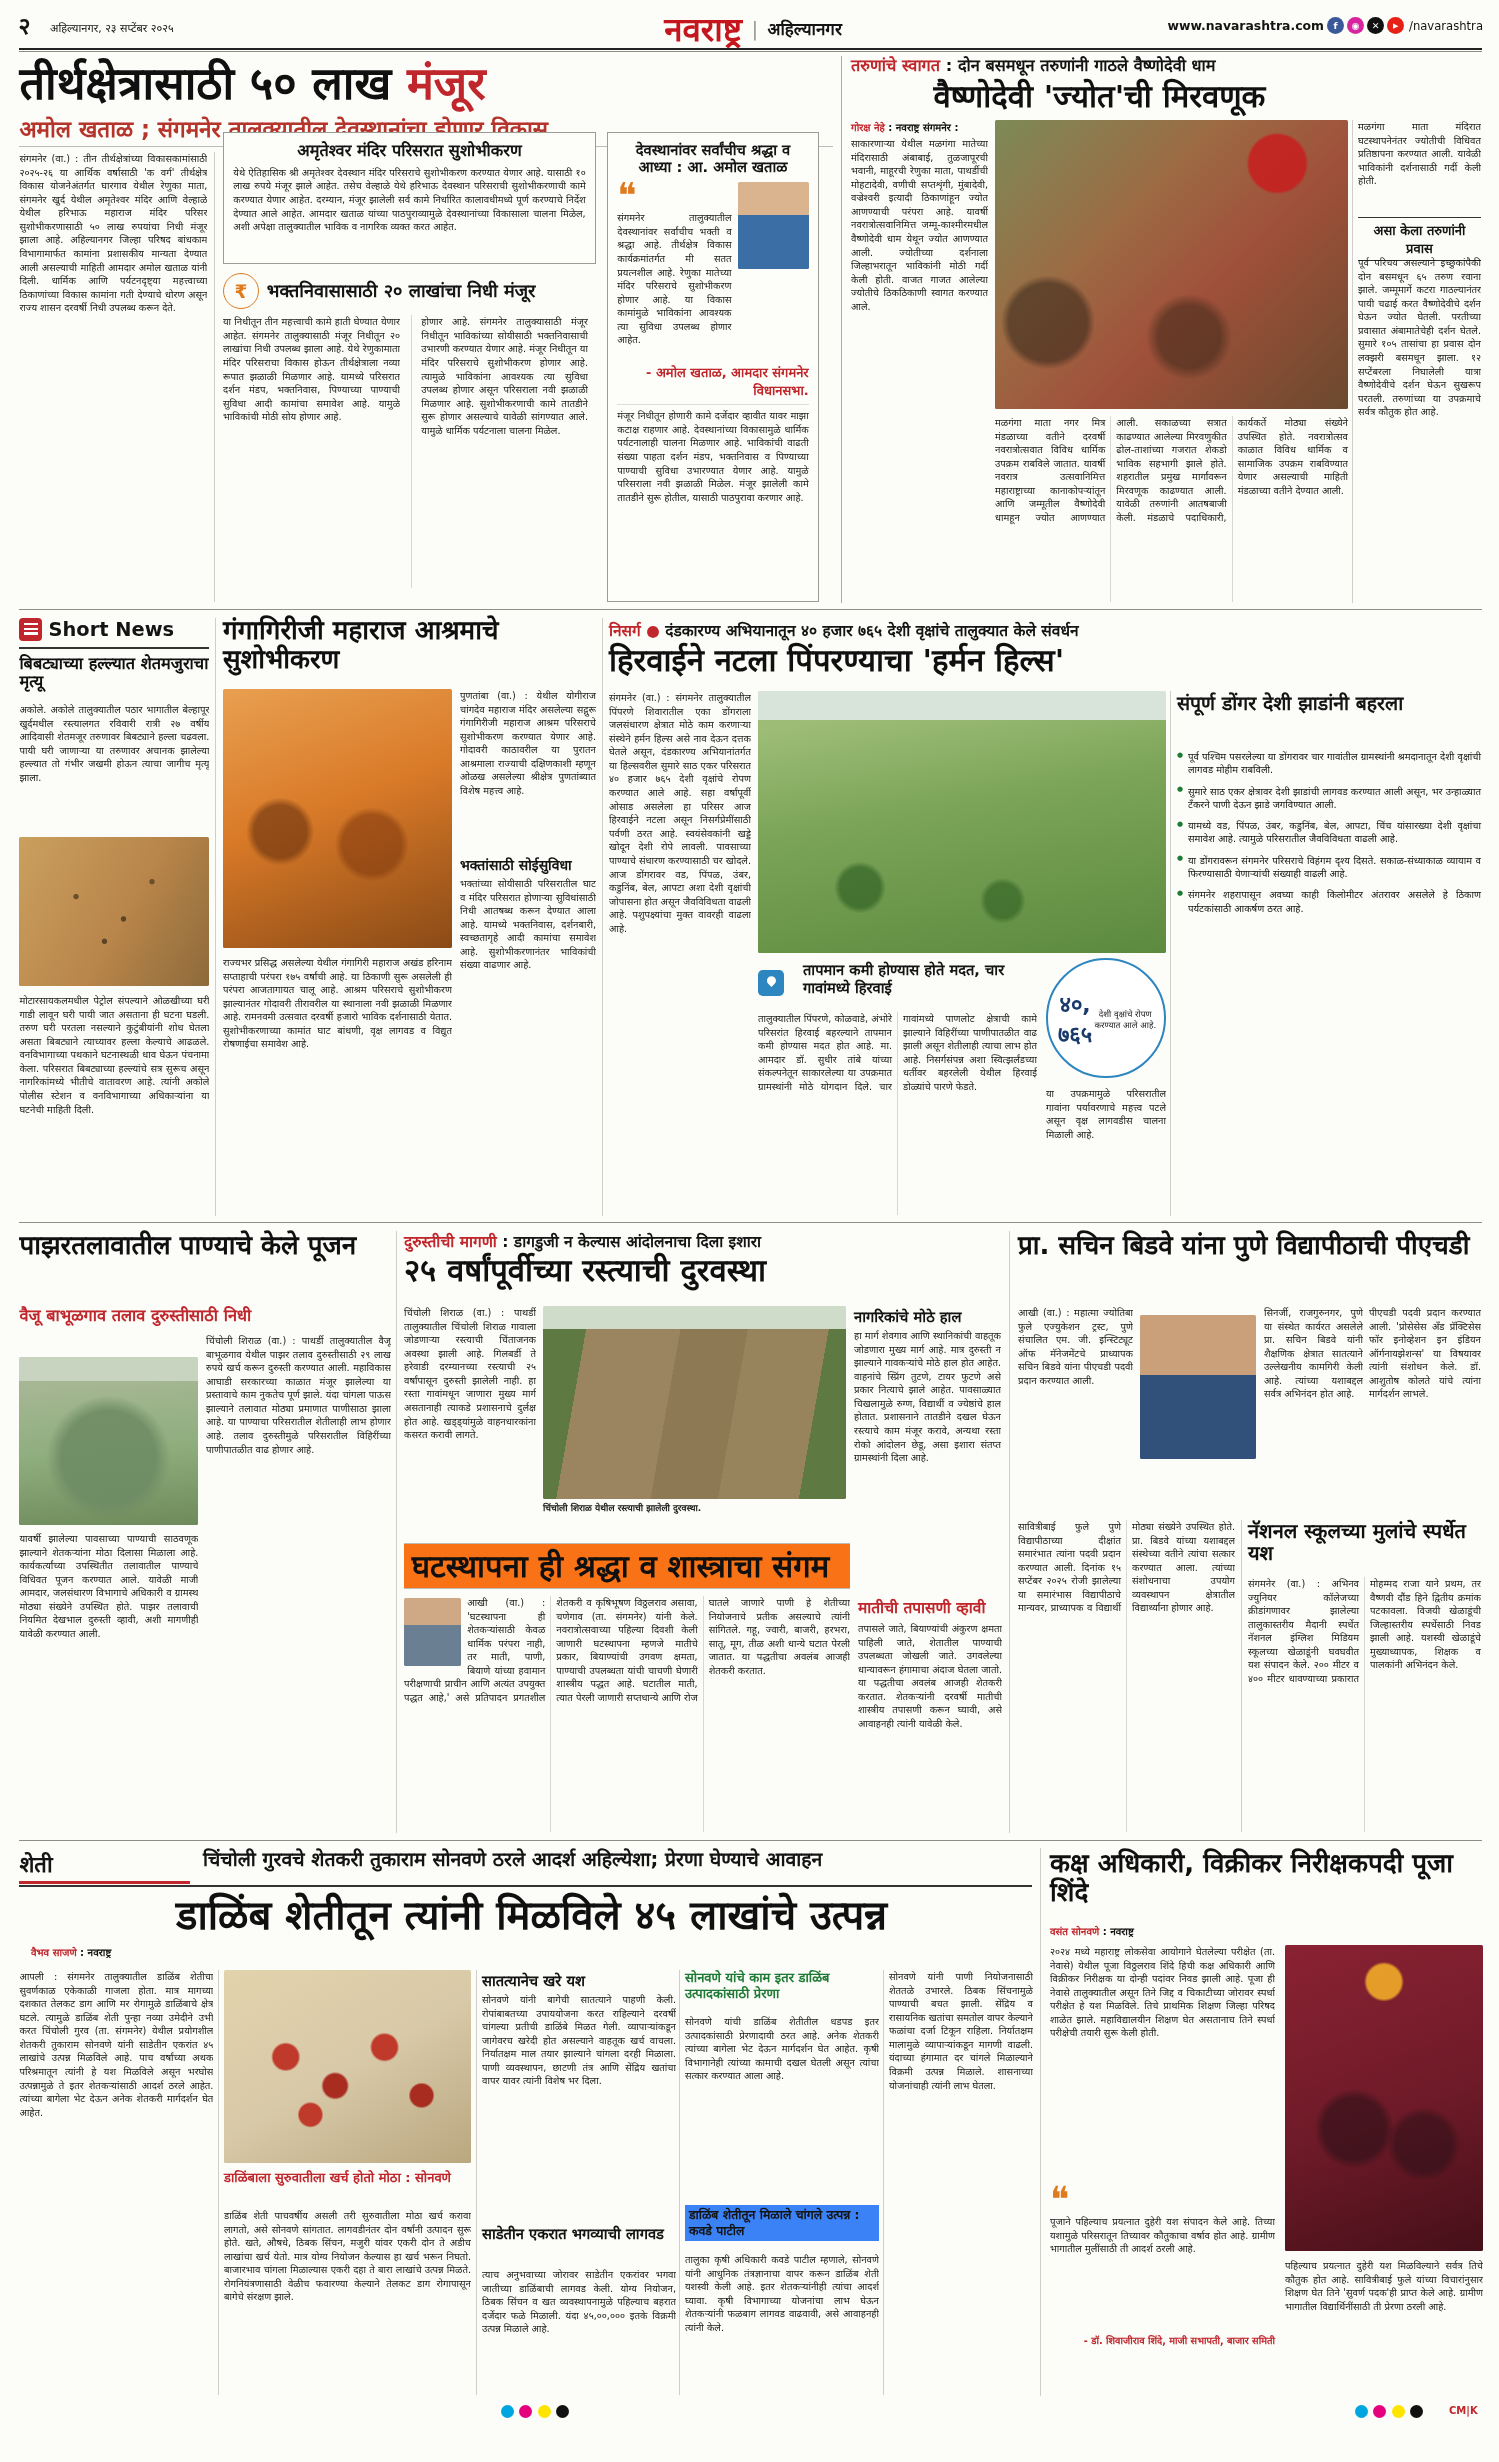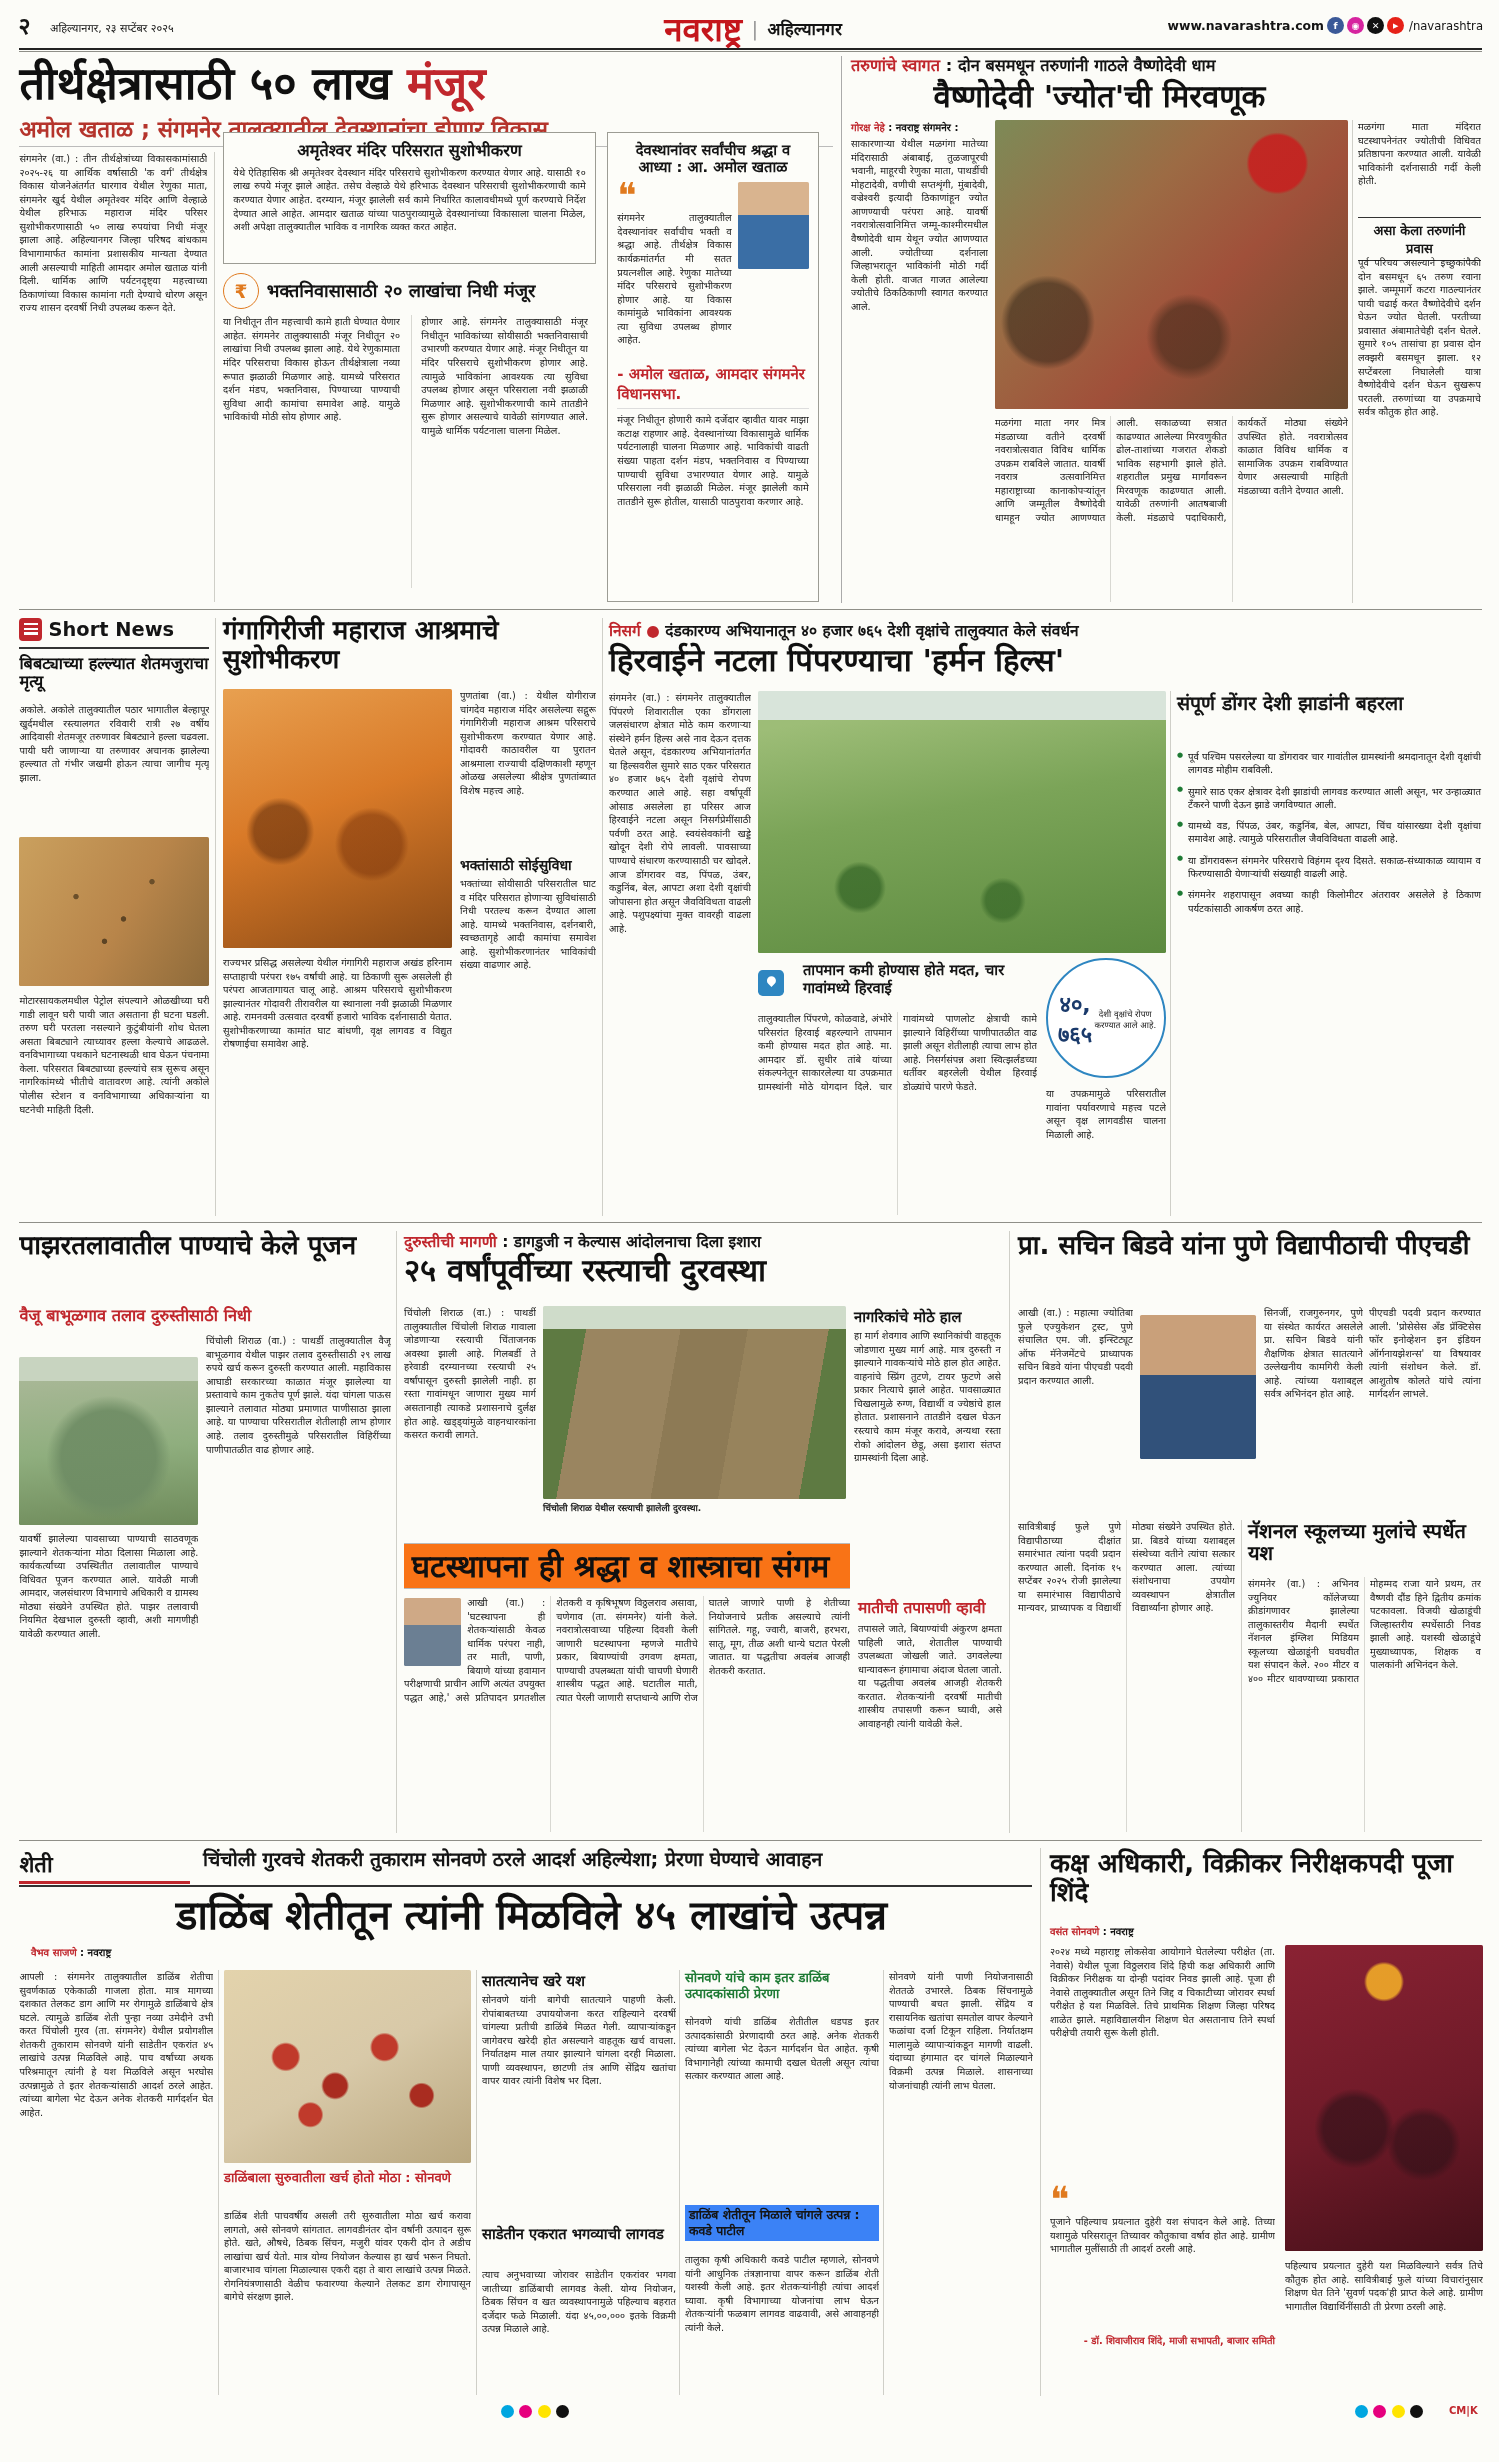--- a/index.html
+++ b/index.html
@@ -79,21 +79,21 @@
     </div>
   </div>
 
   <div class="t box" style="left:607px;top:132px;width:212px;height:470px;padding:7.8px 9.3px">
     <div style="font-size:14.7px;font-weight:bold;text-align:center;line-height:1.2;margin-bottom:6.2px">देवस्थानांवर सर्वांचीच श्रद्धा व आध्या : आ. अमोल खताळ</div>
     <div style="overflow:hidden">
       <div class="photo" style="position:relative;float:right;width:71px;height:87px;margin:0 0 4.7px 6.2px;background:linear-gradient(#d9b48f 0 38%,#3a6ea5 38%)"></div>
       <span class="qmark">❝</span>
       <div class="b" style="height:147px">संगमनेर तालुक्यातील देवस्थानांवर सर्वांचीच भक्ती व श्रद्धा आहे. तीर्थक्षेत्र विकास कार्यक्रमांतर्गत मी सतत प्रयत्नशील आहे. रेणुका मातेच्या मंदिर परिसराचे सुशोभीकरण होणार आहे. या विकास कामांमुळे भाविकांना आवश्यक त्या सुविधा उपलब्ध होणार आहेत.</div>
     </div>
-    <div class="red" style="font-size:15px;font-weight:bold;margin:4.7px 0">- अमोल खताळ, आमदार संगमनेर विधानसभा.</div>
+    <div class="red" style="font-size:13px;font-weight:bold;text-align:right;margin:4.7px 0">- अमोल खताळ, आमदार संगमनेर विधानसभा.</div>
     <div class="b" style="height:171px;border-top:0.8px solid #ddd;padding-top:4.7px">मंजूर निधीतून होणारी कामे दर्जेदार व्हावीत यावर माझा कटाक्ष राहणार आहे. देवस्थानांच्या विकासामुळे धार्मिक पर्यटनालाही चालना मिळणार आहे. भाविकांची वाढती संख्या पाहता दर्शन मंडप, भक्तनिवास व पिण्याच्या पाण्याची सुविधा उभारण्यात येणार आहे. यामुळे परिसराला नवी झळाळी मिळेल. मंजूर झालेली कामे तातडीने सुरू होतील, यासाठी पाठपुरावा करणार आहे.</div>
   </div>
 
   <div class="vr" style="left:841px;top:56px;height:547px;background:#aaa"></div>
 
   <div class="t kick" style="left:851px;top:54px;width:630px;font-size:16.3px">
     <span class="red">तरुणांचे स्वागत</span><span> : दोन बसमधून तरुणांनी गाठले वैष्णोदेवी धाम</span>
   </div>
   <div class="t hl" style="left:851px;top:79px;width:497px;font-size:31px;text-align:center">वैष्णोदेवी 'ज्योत'ची मिरवणूक</div>
   <div class="t byline" style="left:851px;top:120px;width:140px">
@@ -129,21 +129,21 @@
   <div class="t b" style="left:19.4px;top:994px;width:190px;height:222px">मोटारसायकलमधील पेट्रोल संपल्याने ओळखीच्या घरी गाडी लावून घरी पायी जात असताना ही घटना घडली. तरुण घरी परतला नसल्याने कुटुंबीयांनी शोध घेतला असता बिबट्याने त्याच्यावर हल्ला केल्याचे आढळले. वनविभागाच्या पथकाने घटनास्थळी धाव घेऊन पंचनामा केला. परिसरात बिबट्याच्या हल्ल्यांचे सत्र सुरूच असून नागरिकांमध्ये भीतीचे वातावरण आहे. त्यांनी अकोले पोलीस स्टेशन व वनविभागाच्या अधिकाऱ्यांना या घटनेची माहिती दिली.</div>
   <div class="vr" style="left:215px;top:618px;height:598px"></div>
 
   <div class="t hl" style="left:223px;top:616px;width:373px;font-size:26px">गंगागिरीजी महाराज आश्रमाचे सुशोभीकरण</div>
   <div class="photo" style="left:223px;top:689px;width:229px;height:259px;background:
       radial-gradient(circle at 25% 55%, rgba(90,40,10,.55) 0 26px, transparent 34px),
       radial-gradient(circle at 65% 60%, rgba(120,50,10,.5) 0 29.5px, transparent 37px),
       linear-gradient(160deg,#e8a050 0%,#d97a28 45%,#8a4a16 100%)"></div>
   <div class="t b" style="left:460px;top:689px;width:136px;height:161px">पुणतांबा (वा.) : येथील योगीराज चांगदेव महाराज मंदिर असलेल्या सद्गुरू गंगागिरीजी महाराज आश्रम परिसराचे सुशोभीकरण करण्यात येणार आहे. गोदावरी काठावरील या पुरातन आश्रमाला राज्याची दक्षिणकाशी म्हणून ओळख असलेल्या श्रीक्षेत्र पुणतांब्यात विशेष महत्त्व आहे.</div>
   <div class="t" style="left:460px;top:855px;width:136px;font-size:14px;font-weight:bold">भक्तांसाठी सोईसुविधा</div>
-  <div class="t b" style="left:460px;top:877px;width:136px;height:338px">भक्तांच्या सोयीसाठी परिसरातील घाट व मंदिर परिसरात होणाऱ्या सुविधांसाठी निधी परतल्ध करून देण्यात आला आहे. यामध्ये भक्तनिवास, दर्शनबारी, स्वच्छतागृहे आदी कामांचा समावेश आहे. सुशोभीकरणानंतर भाविकांची संख्या वाढणार आहे.</div>
+  <div class="t b" style="left:460px;top:877px;width:136px;height:338px">भक्तांच्या सोयीसाठी परिसरातील घाट व मंदिर परिसरात होणाऱ्या सुविधांसाठी निधी आतषब्ध करून देण्यात आला आहे. यामध्ये भक्तनिवास, दर्शनबारी, स्वच्छतागृहे आदी कामांचा समावेश आहे. सुशोभीकरणानंतर भाविकांची संख्या वाढणार आहे.</div>
   <div class="t b" style="left:223px;top:956px;width:229px;height:259px">राज्यभर प्रसिद्ध असलेल्या येथील गंगागिरी महाराज अखंड हरिनाम सप्ताहाची परंपरा १७५ वर्षांची आहे. या ठिकाणी सुरू असलेली ही परंपरा आजतागायत चालू आहे. आश्रम परिसराचे सुशोभीकरण झाल्यानंतर गोदावरी तीरावरील या स्थानाला नवी झळाळी मिळणार आहे. रामनवमी उत्सवात दरवर्षी हजारो भाविक दर्शनासाठी येतात. सुशोभीकरणाच्या कामांत घाट बांधणी, वृक्ष लागवड व विद्युत रोषणाईचा समावेश आहे.</div>
   <div class="vr" style="left:602px;top:618px;height:598px"></div>
 
   <div class="t kick" style="left:609px;top:619px;width:557px;font-size:15.5px">
     <span class="red">निसर्ग ●</span><span> दंडकारण्य अभियानातून ४० हजार ७६५ देशी वृक्षांचे तालुक्यात केले संवर्धन</span>
   </div>
   <div class="t hl" style="left:609px;top:643px;width:557px;font-size:31px">हिरवाईने नटला पिंपरण्याचा 'हर्मन हिल्स'</div>
   <div class="t b" style="left:609px;top:691px;width:142px;height:525px">संगमनेर (वा.) : संगमनेर तालुक्यातील पिंपरणे शिवारातील एका डोंगराला जलसंधारण क्षेत्रात मोठे काम करणाऱ्या संस्थेने हर्मन हिल्स असे नाव देऊन दत्तक घेतले असून, दंडकारण्य अभियानांतर्गत या हिल्सवरील सुमारे साठ एकर परिसरात ४० हजार ७६५ देशी वृक्षांचे रोपण करण्यात आले आहे. सहा वर्षांपूर्वी ओसाड असलेला हा परिसर आज हिरवाईने नटला असून निसर्गप्रेमींसाठी पर्वणी ठरत आहे. स्वयंसेवकांनी खड्डे खोदून देशी रोपे लावली. पावसाच्या पाण्याचे संधारण करण्यासाठी चर खोदले. आज डोंगरावर वड, पिंपळ, उंबर, कडुनिंब, बेल, आपटा अशा देशी वृक्षांची जोपासना होत असून जैवविविधता वाढली आहे. पशुपक्ष्यांचा मुक्त वावरही वाढला आहे.</div>
   <div class="photo" style="left:758px;top:691px;width:408px;height:262px;background:
       linear-gradient(#d8e4da 0 11%, transparent 11%),

